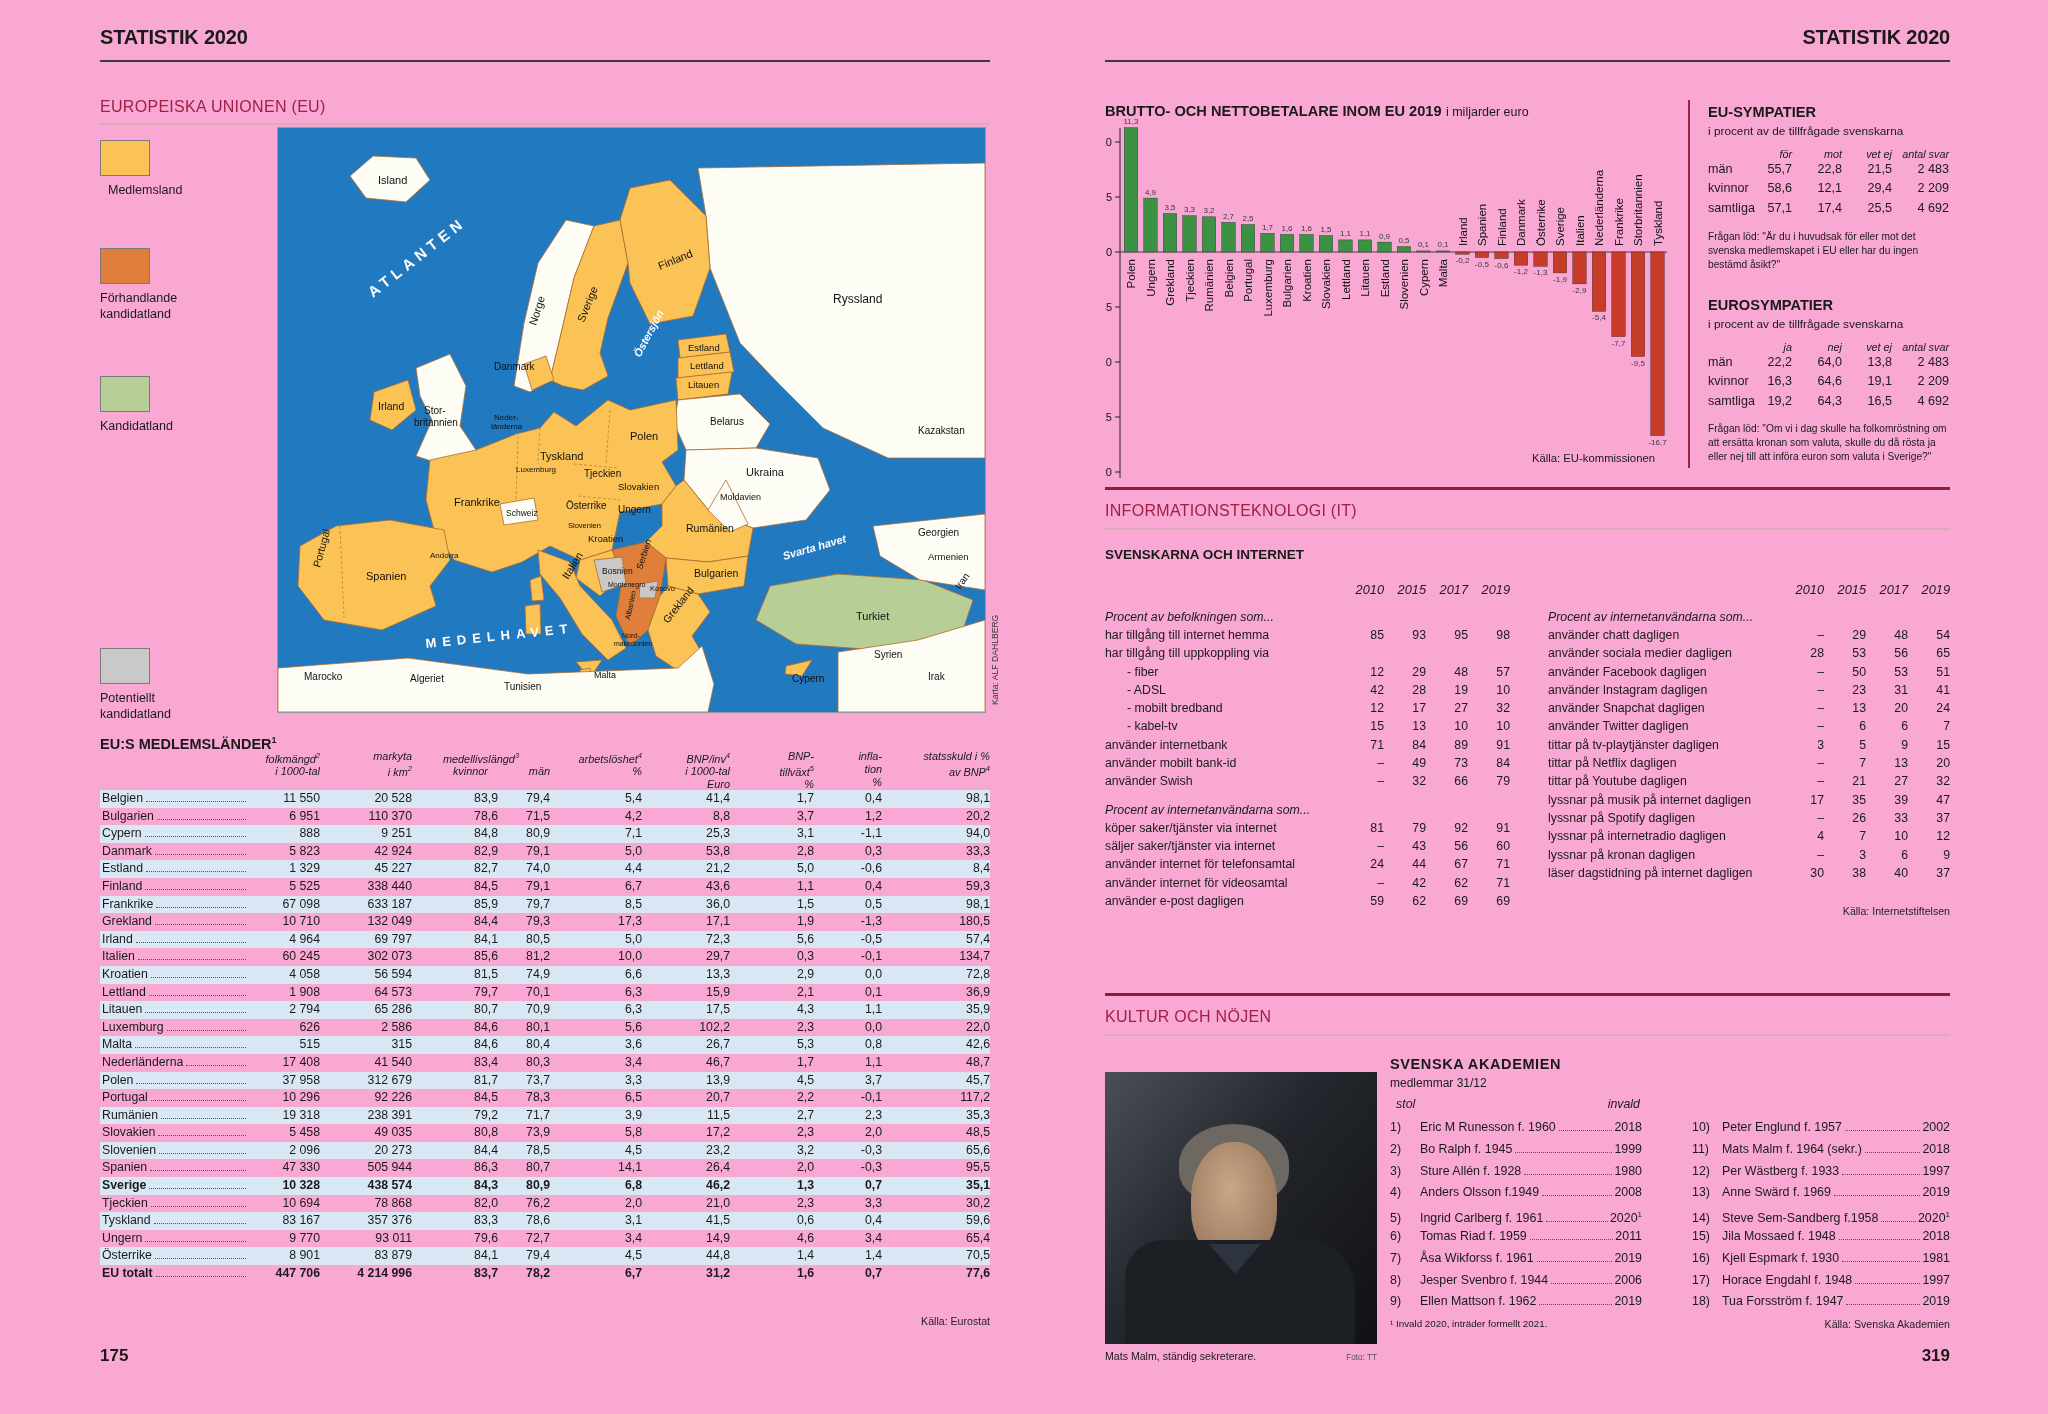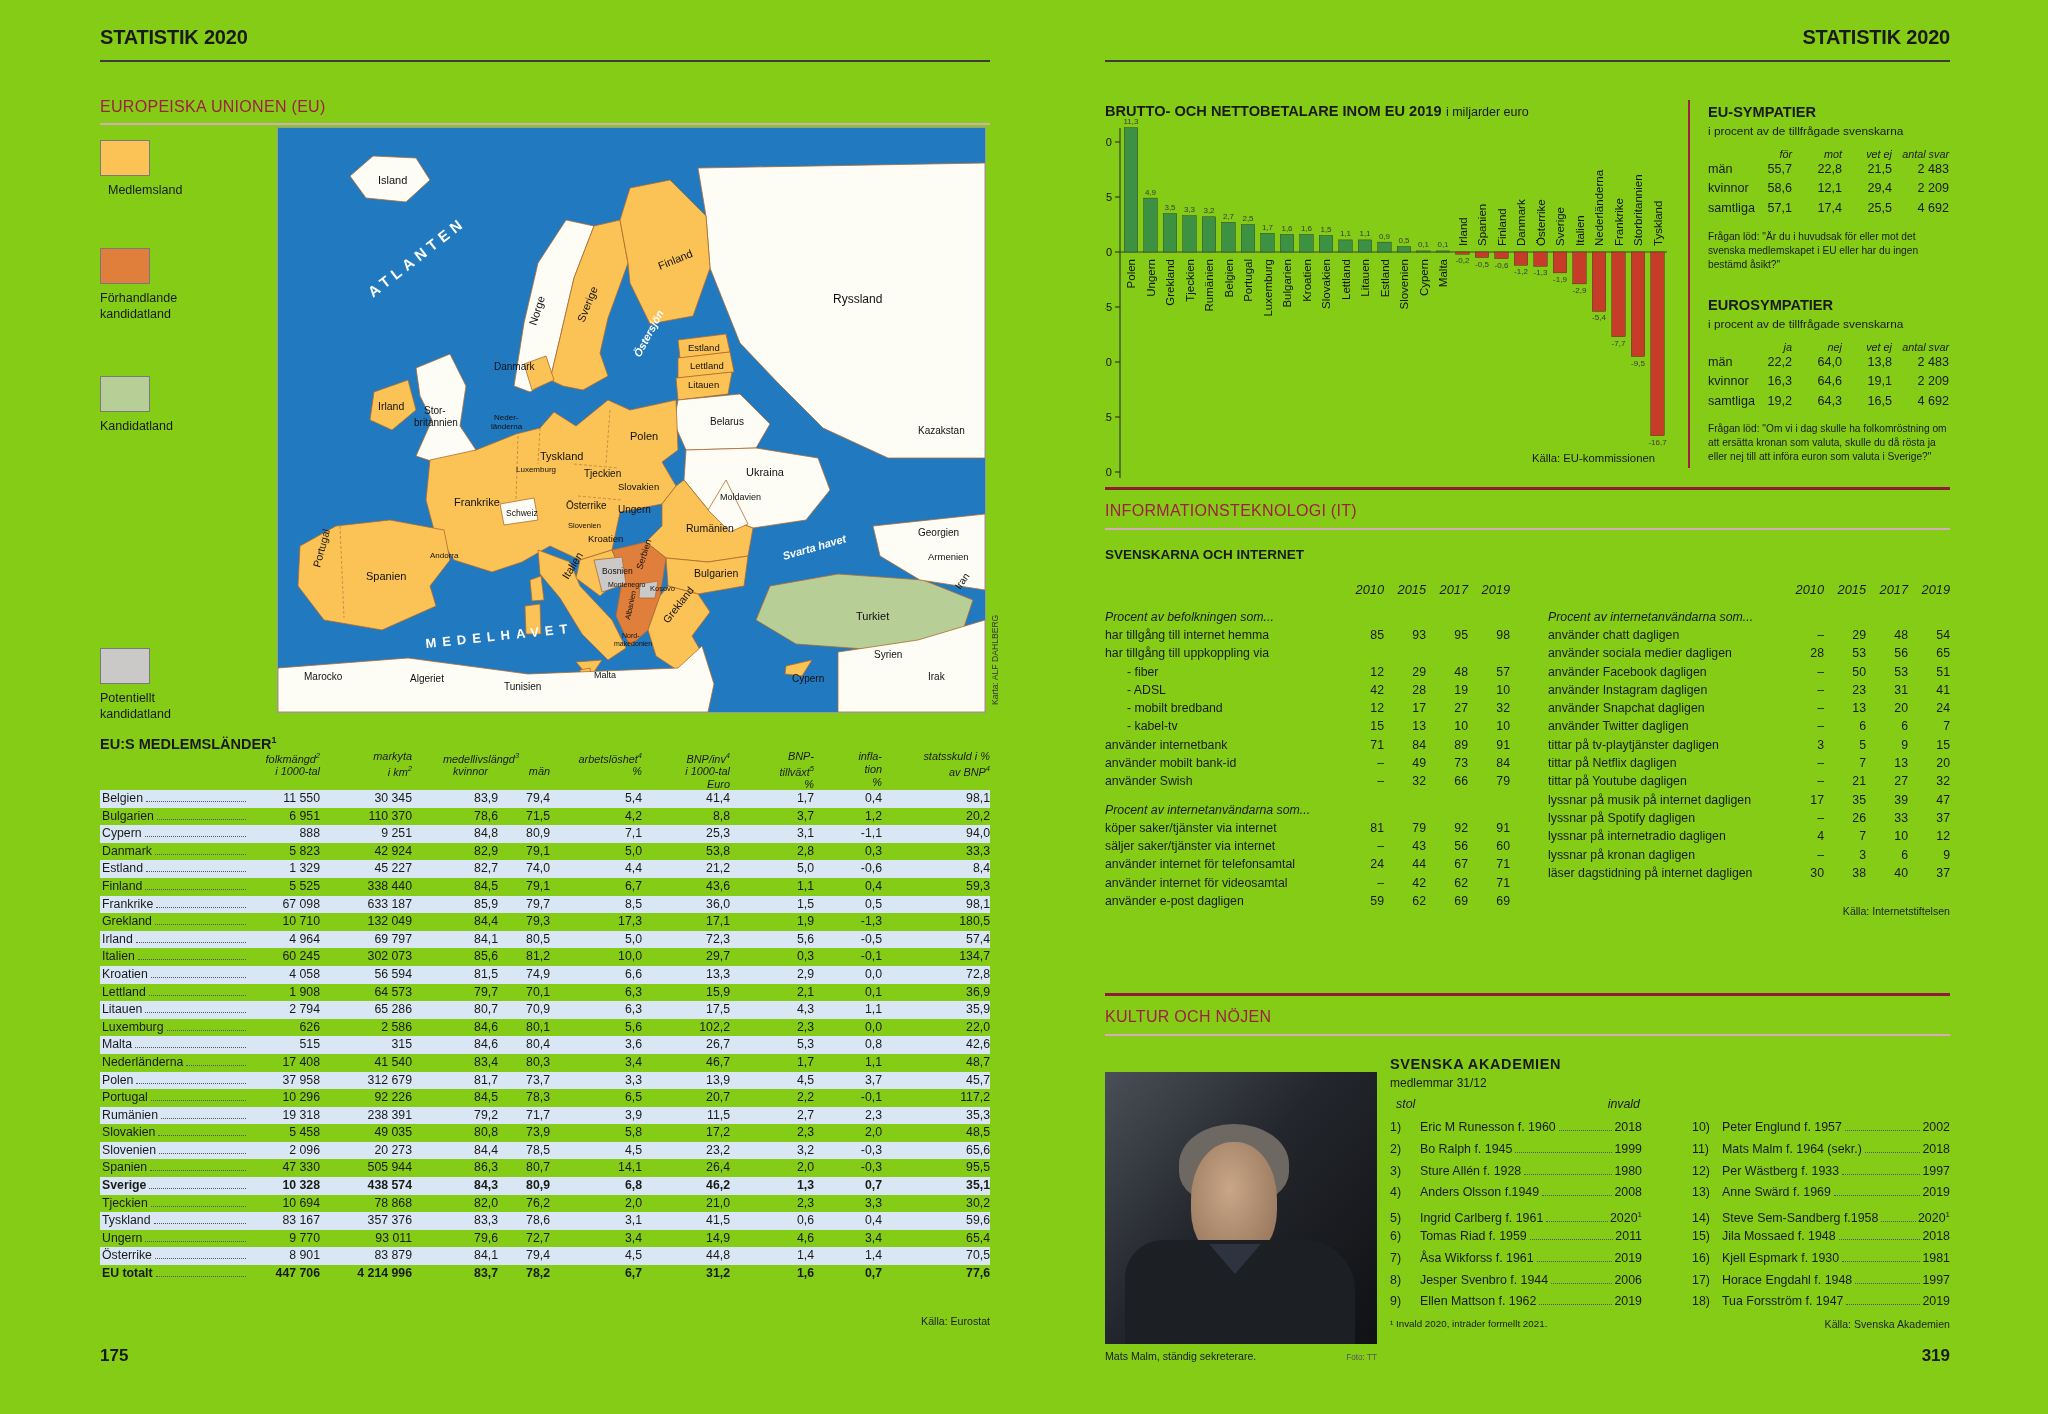--- a/index.html
+++ b/index.html
@@ -1,16 +1,16 @@
 <!DOCTYPE html>
 <html><head>
 <meta charset="utf-8">
 <style>
   html,body{margin:0;padding:0;background:#e8e8e8;}
-  #spread{position:relative;width:2048px;height:1414px;background:#84cc16;font-family:"Liberation Sans",sans-serif;color:#1a1a1a;overflow:hidden;}
+  #spread{position:relative;width:2048px;height:1414px;background:#f9a8d4;font-family:"Liberation Sans",sans-serif;color:#1a1a1a;overflow:hidden;}
   .abs{position:absolute;}
   .pgheader{font-size:20px;font-weight:700;letter-spacing:-0.2px;}
   .hrule{height:2px;background:#3f3a3c;}
   .redhead{font-size:16px;color:#9e2044;letter-spacing:0.3px;}
   .pinkrule{height:1.5px;background:#d8abb8;}
   .redrule{height:3px;background:#8e1d38;}
   .legend-sw{width:48px;height:34px;border:1px solid #7a7a7a;}
   .legend-lb{font-size:12.5px;line-height:16px;white-space:pre-line;}
   
   #eu-table{width:890px;font-size:12.3px;}
@@ -212,21 +212,21 @@
     <div class="eu-hc" style="width:84px">BNP-<br>tillväxt<sup>5</sup><br>%</div>
     <div class="eu-hc" style="width:68px">infla-<br>tion<br>%</div>
     <div class="eu-hc" style="width:108px">statsskuld i %<br>av BNP<sup>4</sup></div>
   </div>
       <div class="eu-row stripe">
         <span class="eu-name">
           <span>Belgien</span>
           <span class="leader"></span>
         </span>
         <span class="eu-val" style="width:72px">11 550</span>
-        <span class="eu-val" style="width:92px">30 345</span>
+        <span class="eu-val" style="width:92px">20 528</span>
         <span class="eu-val" style="width:86px">83,9</span>
         <span class="eu-val" style="width:52px">79,4</span>
         <span class="eu-val" style="width:92px">5,4</span>
         <span class="eu-val" style="width:88px">41,4</span>
         <span class="eu-val" style="width:84px">1,7</span>
         <span class="eu-val" style="width:68px">0,4</span>
         <span class="eu-val" style="width:108px">98,1</span>
       </div>
       <div class="eu-row">
         <span class="eu-name">

